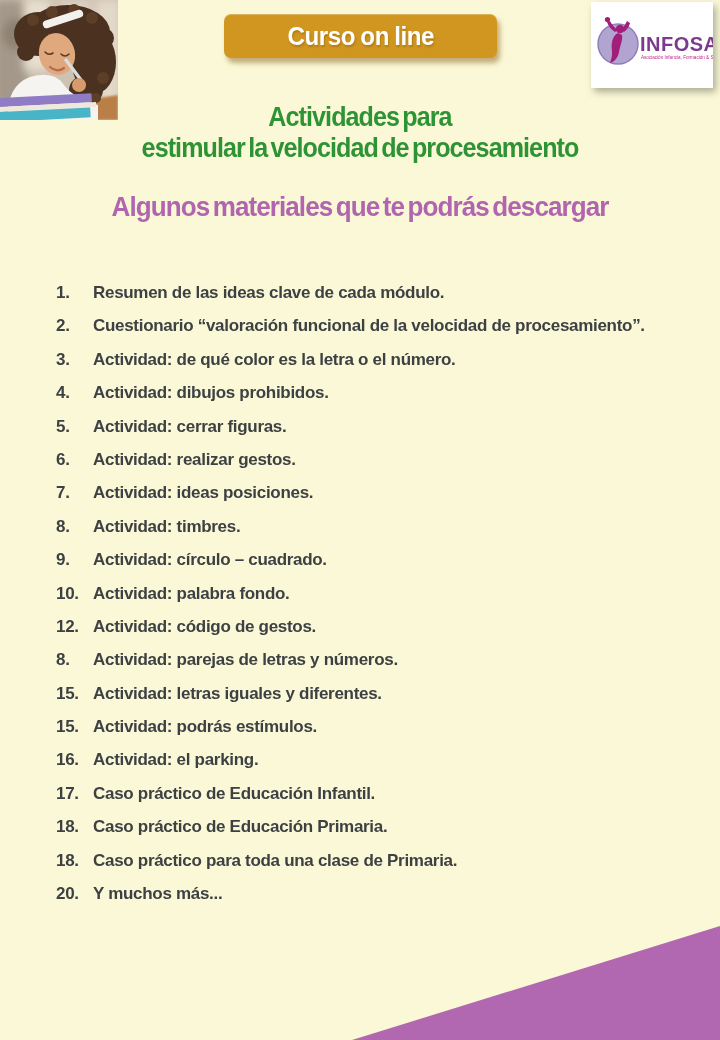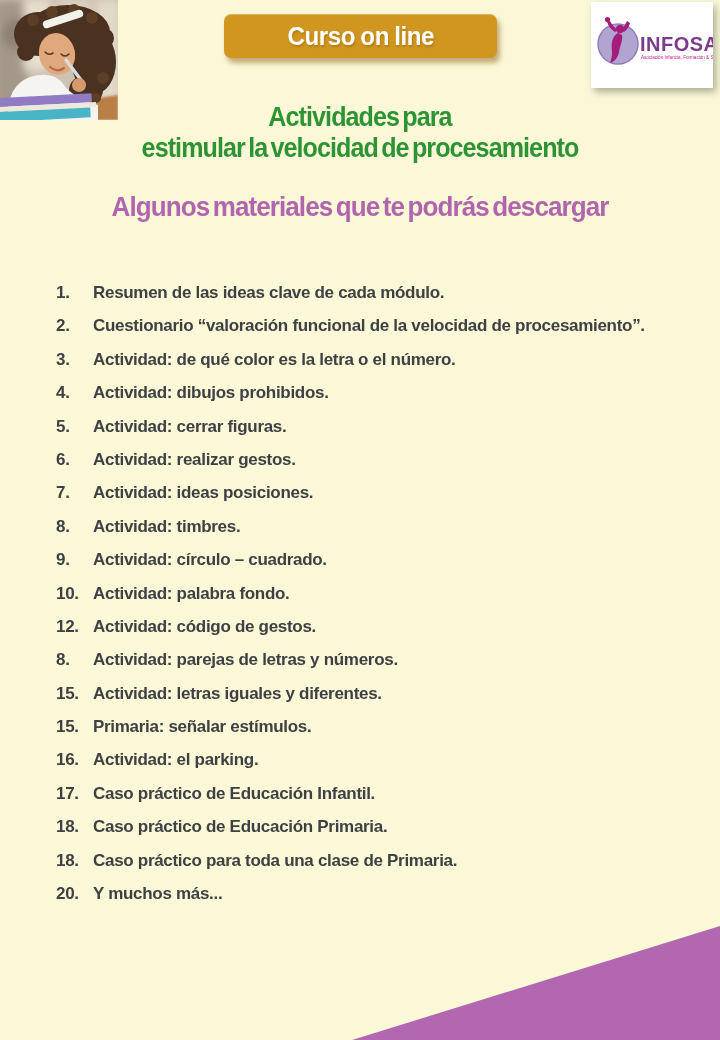--- a/index.html
+++ b/index.html
@@ -216,21 +216,21 @@
     <div class="row">
     <span class="num">8.</span>
     <span class="txt">Actividad: parejas de letras y números.</span>
   </div>
     <div class="row">
     <span class="num">15.</span>
     <span class="txt">Actividad: letras iguales y diferentes.</span>
   </div>
     <div class="row">
     <span class="num">15.</span>
-    <span class="txt">Primaria: señalar estímulos.</span>
+    <span class="txt">Actividad: podrás estímulos.</span>
   </div>
     <div class="row">
     <span class="num">16.</span>
     <span class="txt">Actividad: el parking.</span>
   </div>
     <div class="row">
     <span class="num">17.</span>
     <span class="txt">Caso práctico de Educación Infantil.</span>
   </div>
     <div class="row">

